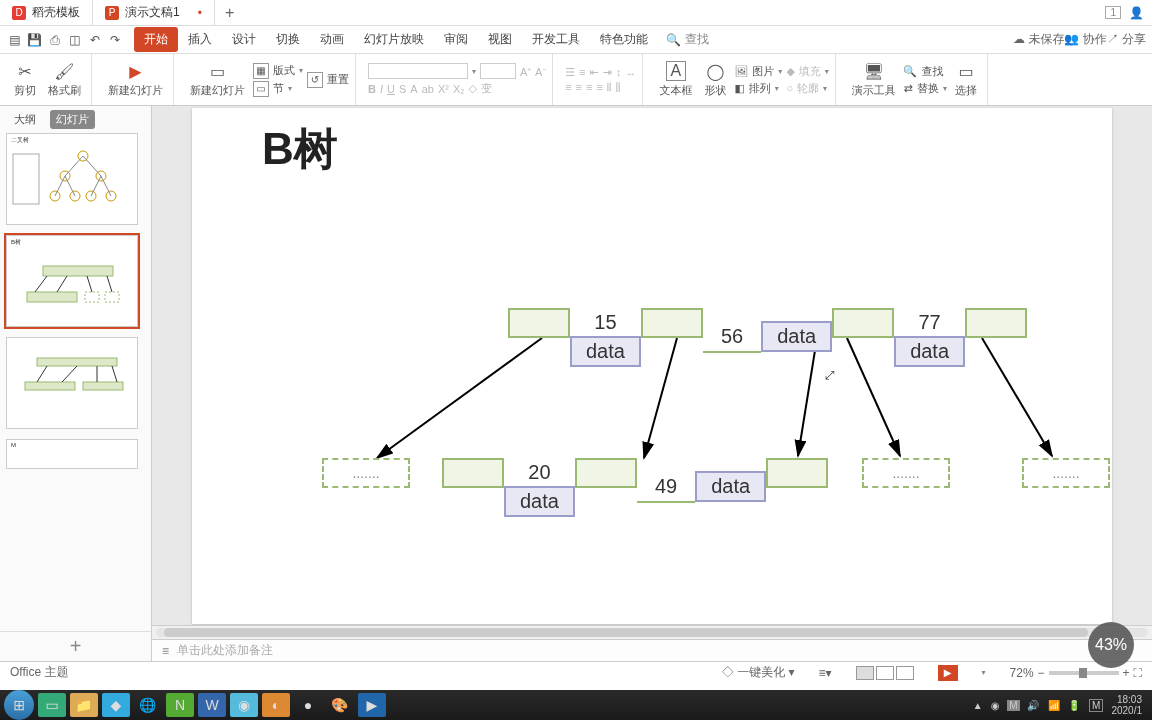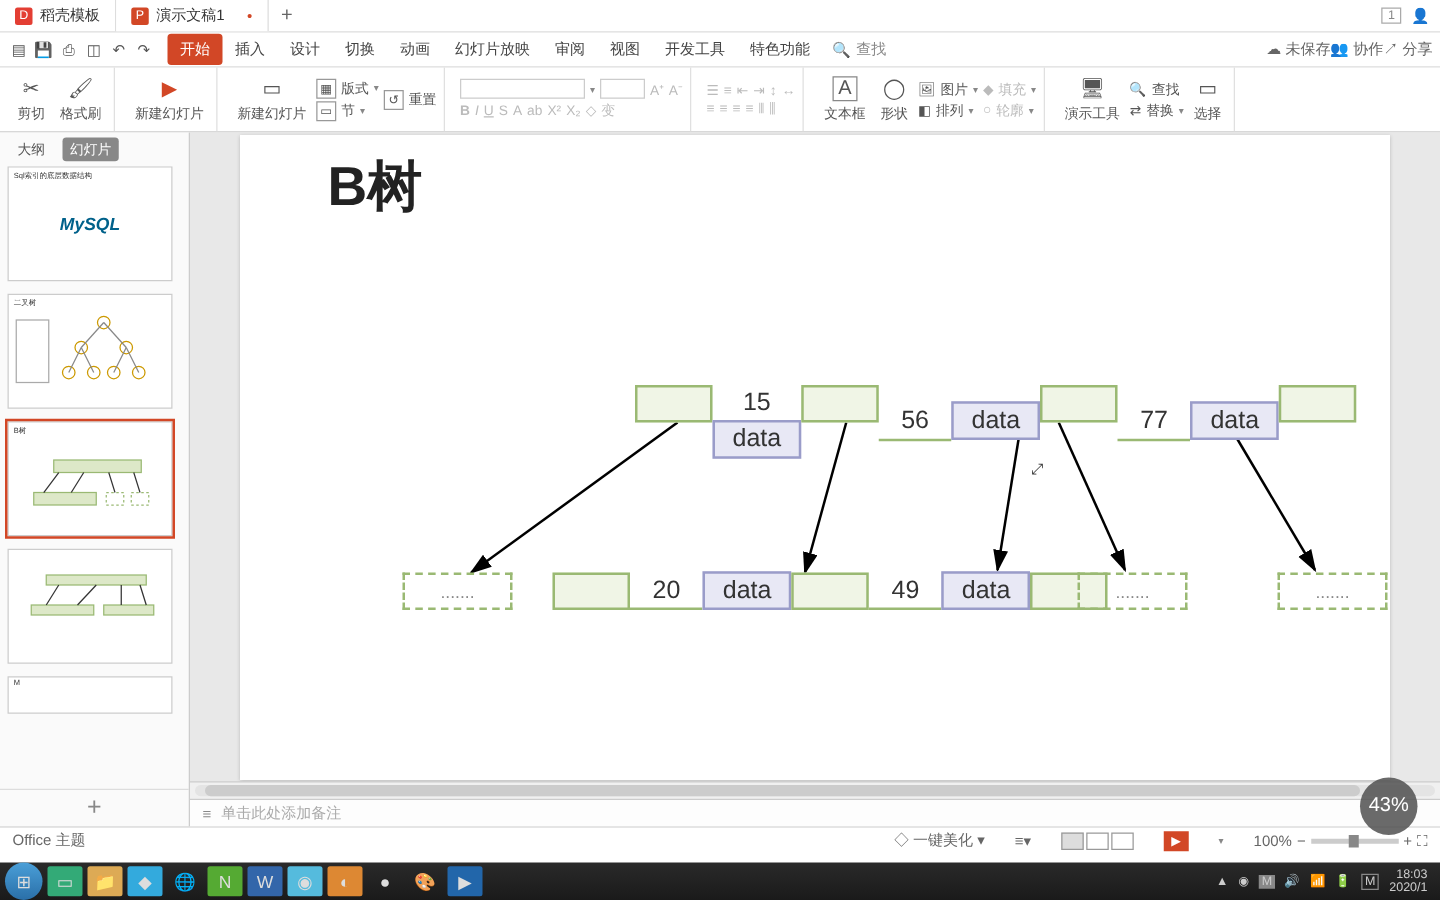--- a/index.html
+++ b/index.html
@@ -281,24 +281,20 @@
 </div>
 
 <div class="body-area">
   <div class="slide-panel">
     <div class="panel-tabs">
       <span class="panel-tab">大纲</span>
       <span class="panel-tab active">幻灯片</span>
     </div>
     <div class="thumbs">
       <div class="thumb">
-        <div class="mini-title">Sql索引的底层数据结构</div>
-        <div class="thumb-mysql">MySQL</div>
-      </div>
-      <div class="thumb">
         <div class="mini-title">二叉树</div>
         <svg width="132" height="92">
           <rect x="6" y="20" width="26" height="50" fill="none" stroke="#aaa"></rect>
           <circle cx="76" cy="22" r="5" fill="#fff" stroke="#c90"></circle>
           <circle cx="58" cy="42" r="5" fill="#fff" stroke="#c90"></circle>
           <circle cx="94" cy="42" r="5" fill="#fff" stroke="#c90"></circle>
           <circle cx="48" cy="62" r="5" fill="#fff" stroke="#c90"></circle>
           <circle cx="68" cy="62" r="5" fill="#fff" stroke="#c90"></circle>
           <circle cx="84" cy="62" r="5" fill="#fff" stroke="#c90"></circle>
           <circle cx="104" cy="62" r="5" fill="#fff" stroke="#c90"></circle>
@@ -364,33 +360,33 @@
             <div style="display:flex;flex-direction:column;align-items:center">
               <div class="cell-key">15</div>
               <div class="cell-data">data</div>
             </div>
             <div class="cell-empty"></div>
             <div style="display:flex;flex-direction:row;align-items:center">
               <div class="cell-key">56</div>
               <div class="cell-data">data</div>
             </div>
             <div class="cell-empty"></div>
-            <div style="display:flex;flex-direction:row;align-items:center">
+            <div style="display:flex;flex-direction:column;align-items:center">
               <div class="cell-key">77</div>
               <div class="cell-data">data</div>
             </div>
             <div class="cell-empty"></div>
           </div>
 
           <div class="node-row" style="left:40px; top:150px;">
             <div class="dashed-box">.......</div>
           </div>
           <div class="node-row" style="left:160px; top:150px;">
             <div class="cell-empty"></div>
-            <div style="display:flex;flex-direction:row;align-items:center">
+            <div style="display:flex;flex-direction:column;align-items:center">
               <div class="cell-key">20</div>
               <div class="cell-data">data</div>
             </div>
             <div class="cell-empty"></div>
             <div style="display:flex;align-items:center">
               <div class="cell-key">49</div>
               <div class="cell-data">data</div>
             </div>
             <div class="cell-empty"></div>
           </div>
@@ -423,21 +419,21 @@
     <span>◇ <span>一键美化</span> ▾</span>
     <span>≡▾</span>
     <div class="view-icons">
       <div class="view-icon active"></div>
       <div class="view-icon"></div>
       <div class="view-icon"></div>
     </div>
     <div class="play-btn">▶</div>
       <span class="dropdown-caret">▾</span>
     <div class="zoom">
-      <span>100%</span>
+      <span>72%</span>
       <span>−</span>
       <div class="zoom-track">
           <div class="zoom-thumb"></div>
         </div>
       <span>+</span>
       <span>⛶</span>
     </div>
   </div>
 </div>
 

